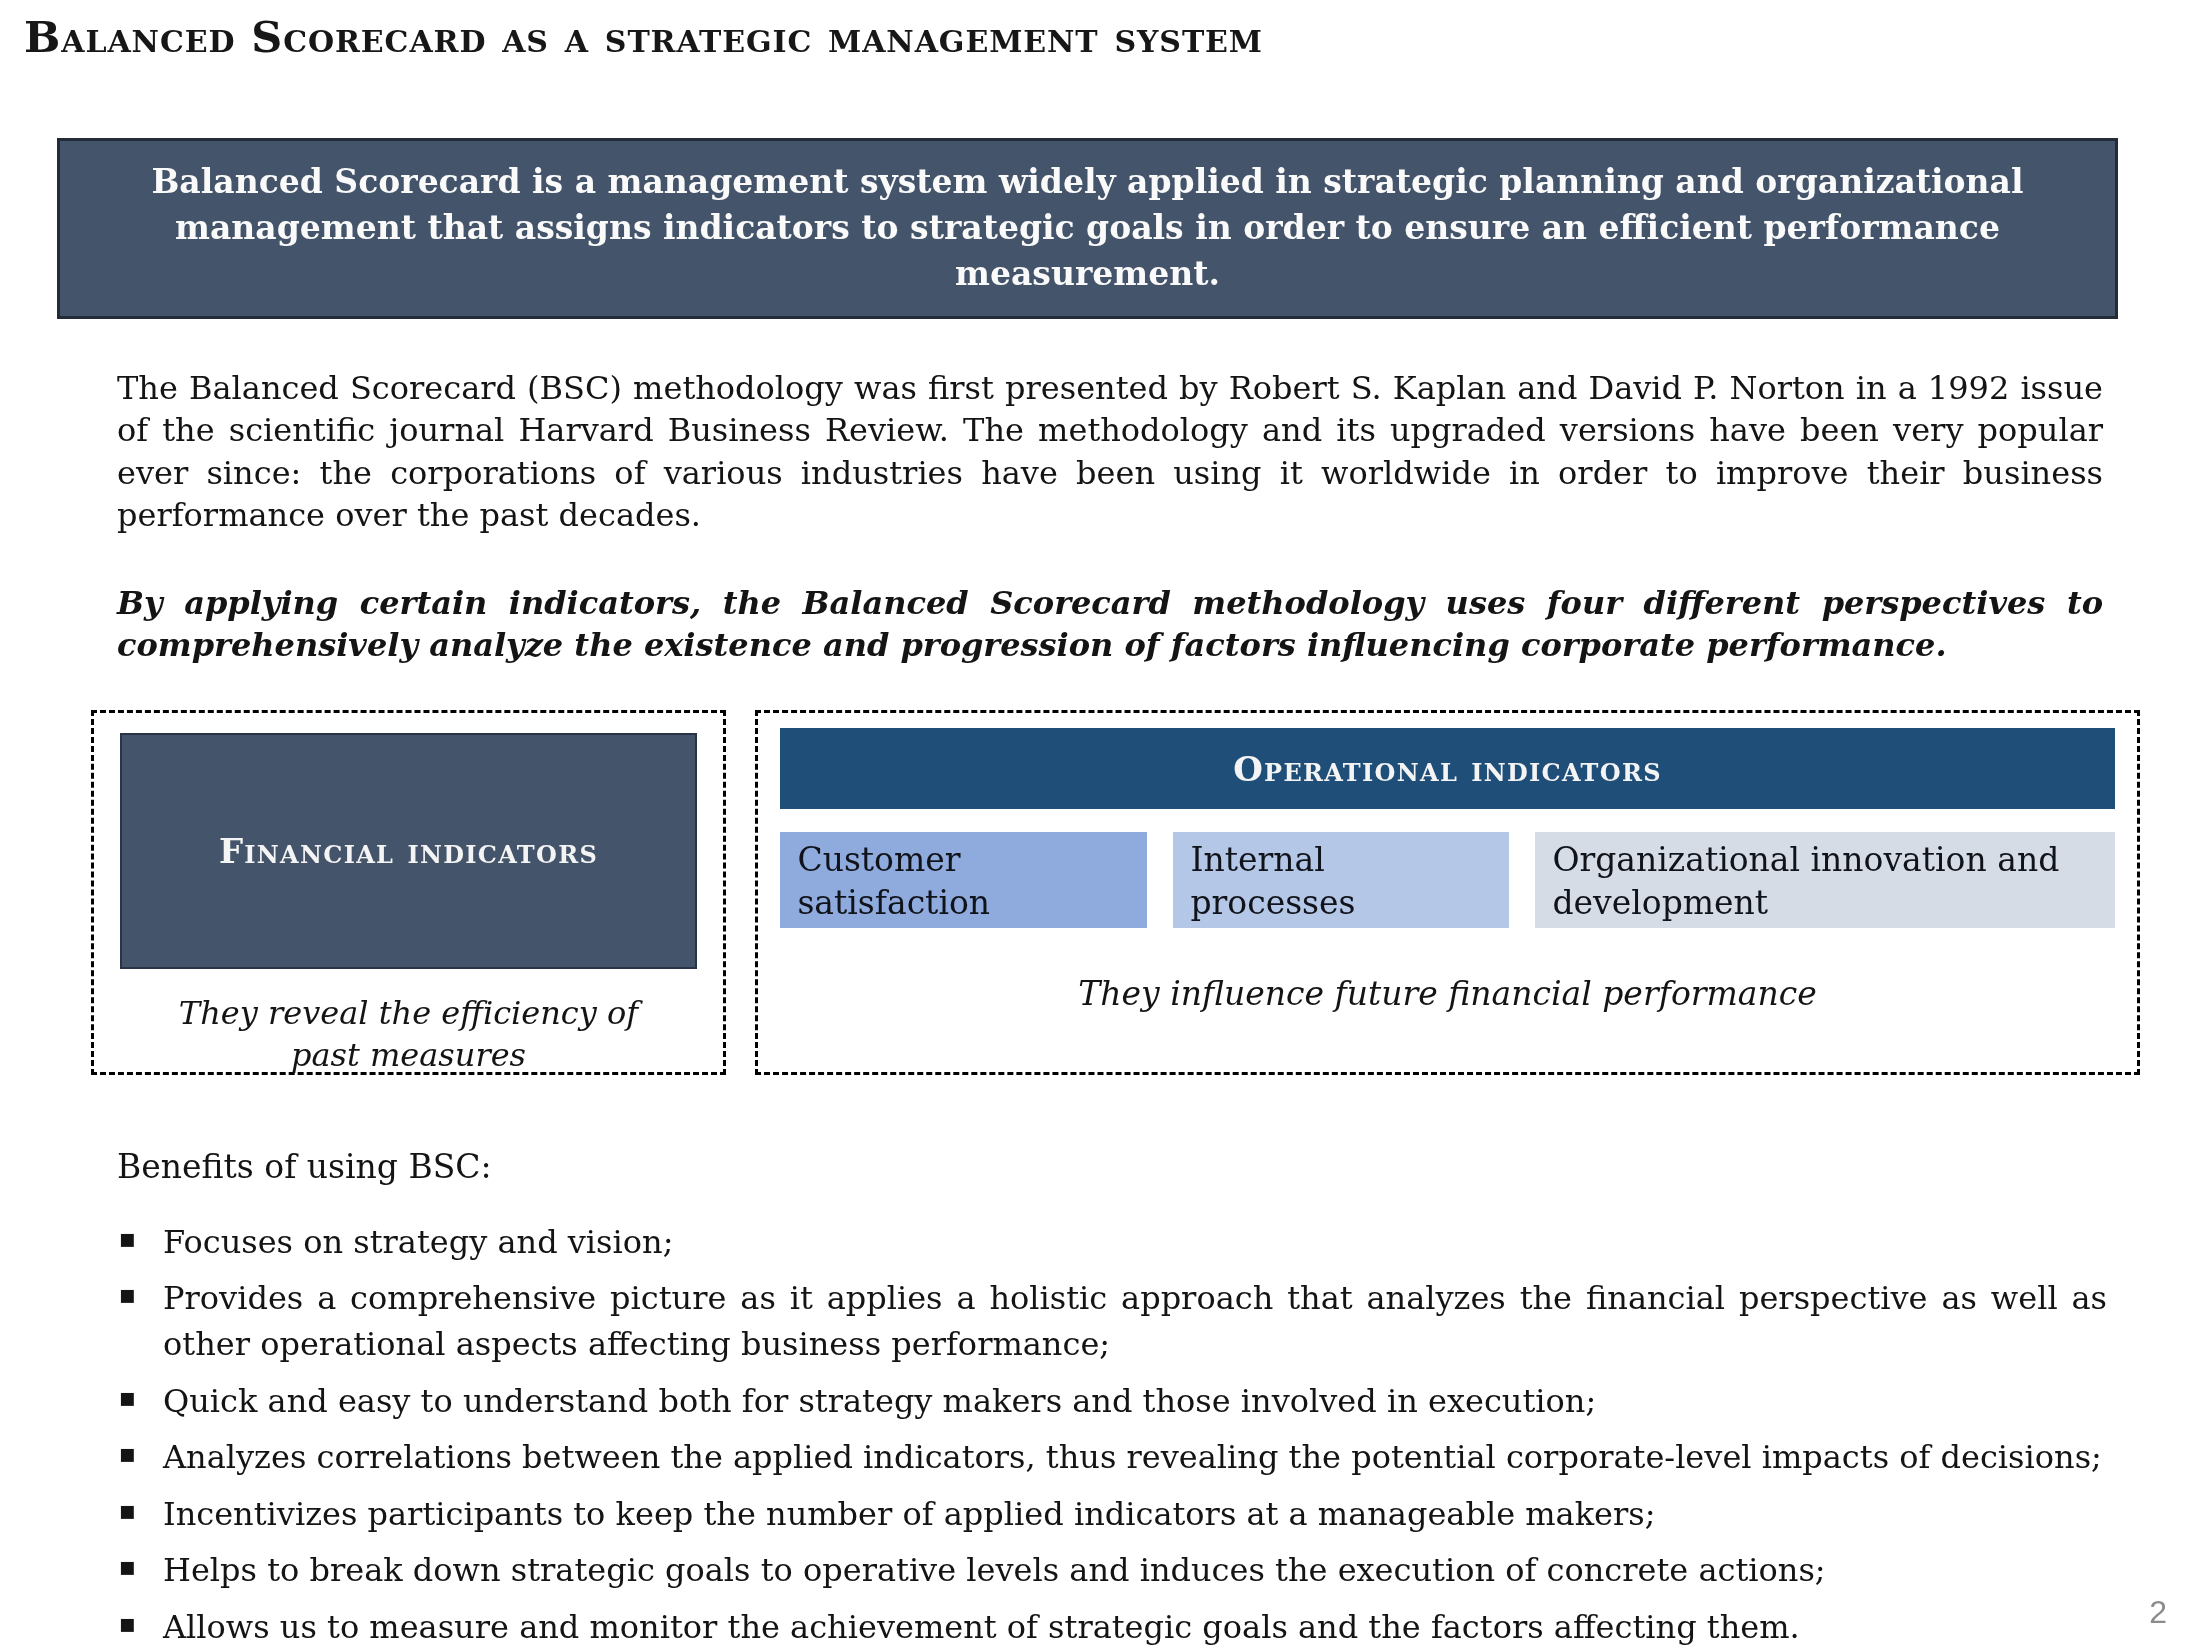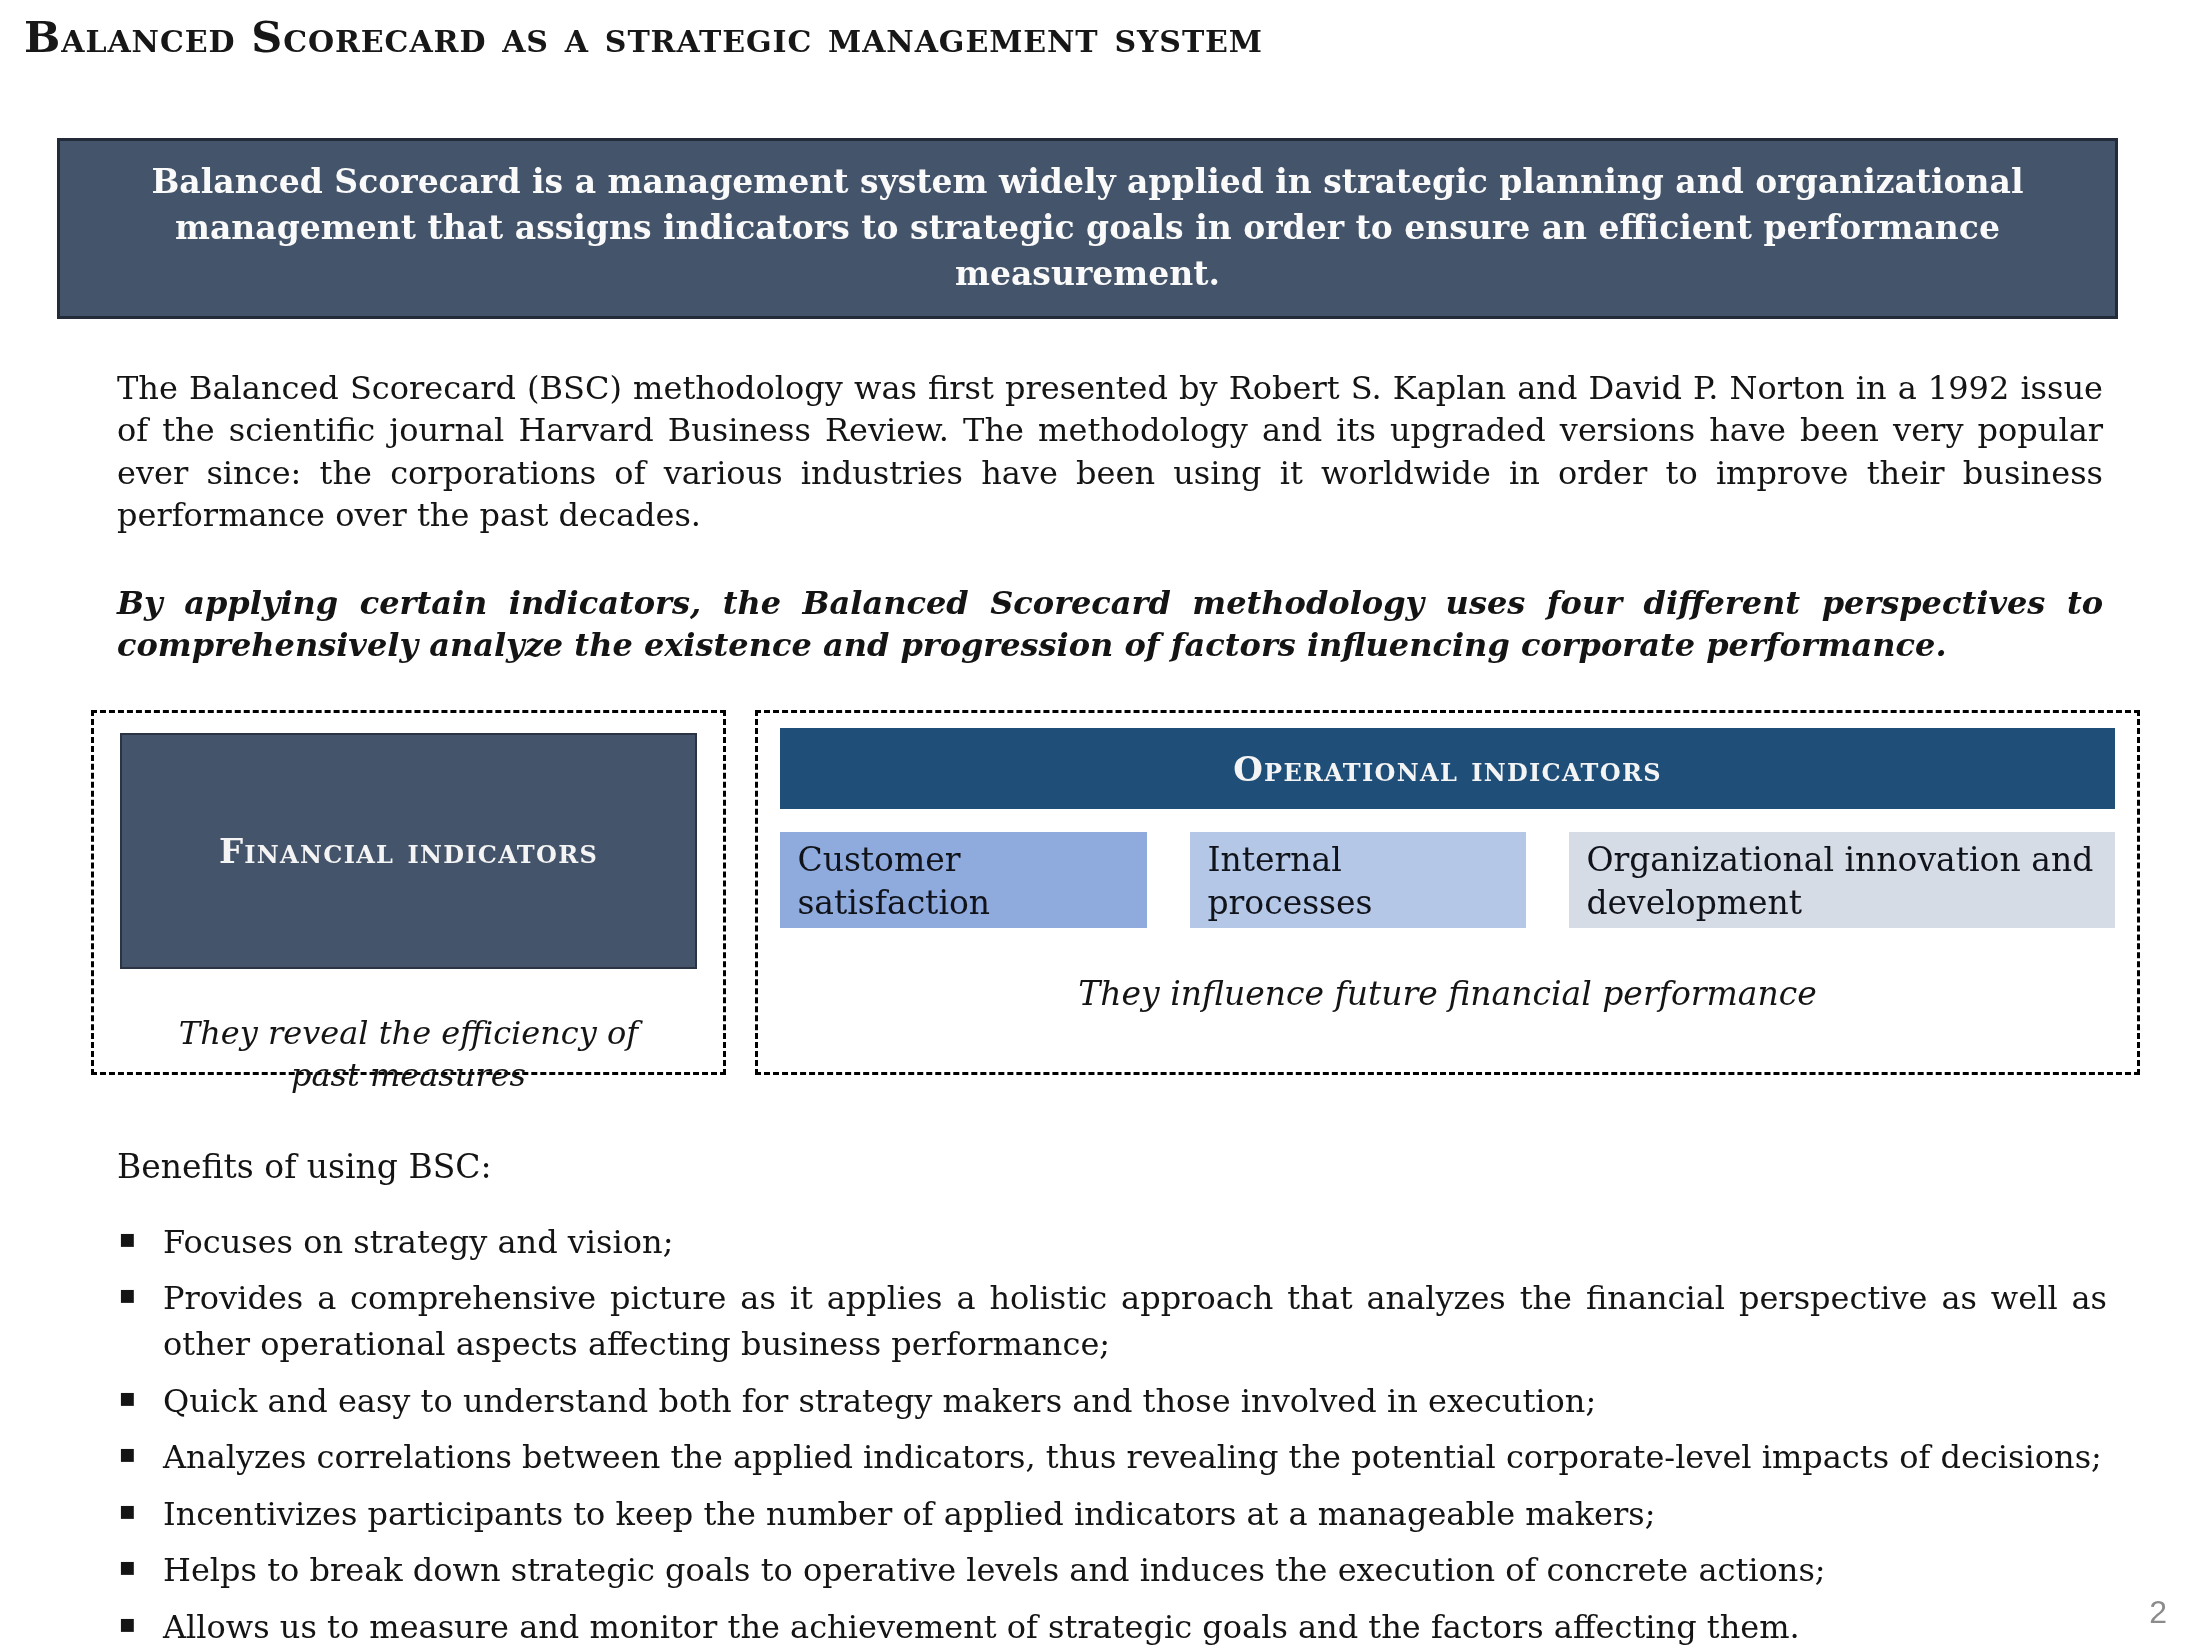--- a/index.html
+++ b/index.html
@@ -72,41 +72,41 @@
     display: flex;
     align-items: center;
     justify-content: center;
     color: #F4F4F4;
     font-variant: small-caps;
     font-weight: 600;
     font-size: 34px;
     letter-spacing: 1.3px;
   }
   .fin-caption {
-    margin-top: 44px;
+    margin-top: 24px;
     font-style: italic;
     text-align: center;
     font-size: 32px;
     line-height: 1.3;
     padding: 0 52px;
   }
   .right-dashed { flex: 1; padding: 15.5px 22.4px; display: flex; flex-direction: column; }
   .op-header {
     height: 81px;
     background: #1F4E79;
     display: flex;
     align-items: center;
     justify-content: center;
     color: #F4F4F4;
     font-variant: small-caps;
     font-weight: 600;
     font-size: 34px;
     letter-spacing: 1.3px;
   }
-  .op-row { margin-top: 22.4px; display: flex; gap: 43px; }
+  .op-row { margin-top: 22.4px; display: flex; gap: 26px; }
   .op-box {
     height: 96px;
     box-sizing: border-box;
     padding: 6.9px 13.8px 0 17px;
     font-size: 33px;
     line-height: 1.3;
     color: #10131a;
   }
   .op-box.customer { width: 367px; background: #8FAADC; }
   .op-box.internal { width: 336px; background: #B4C7E7; }

